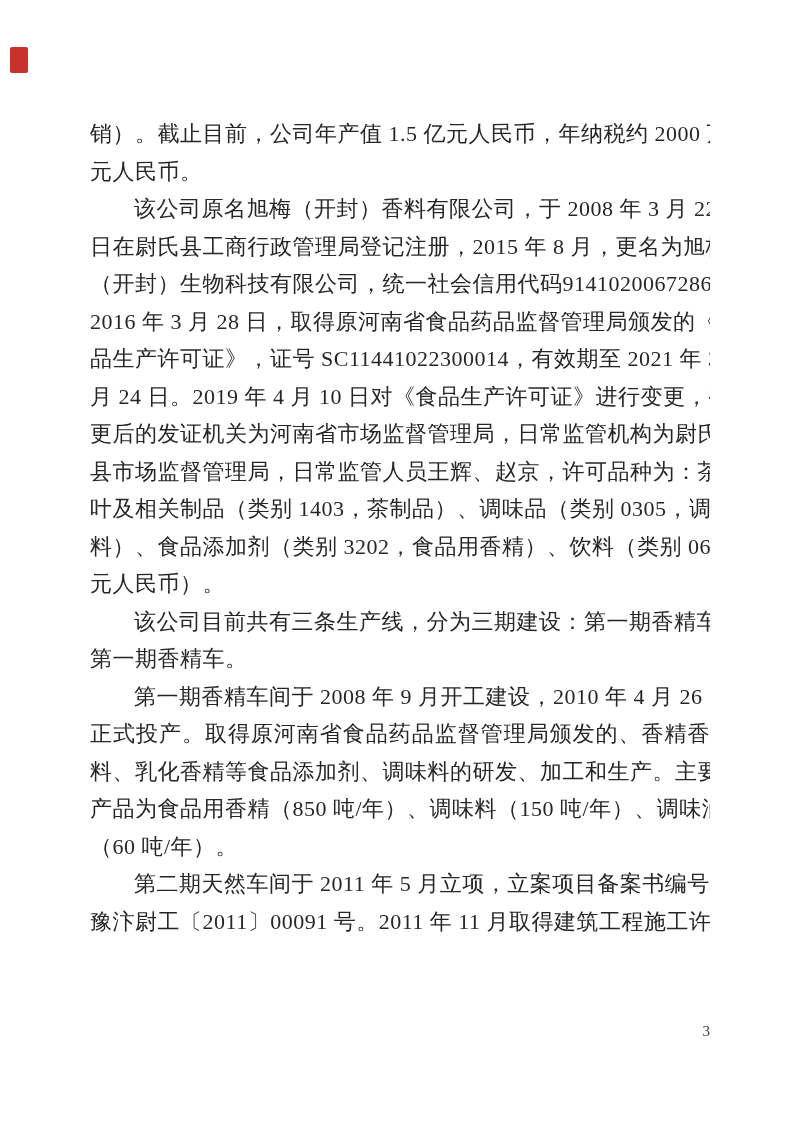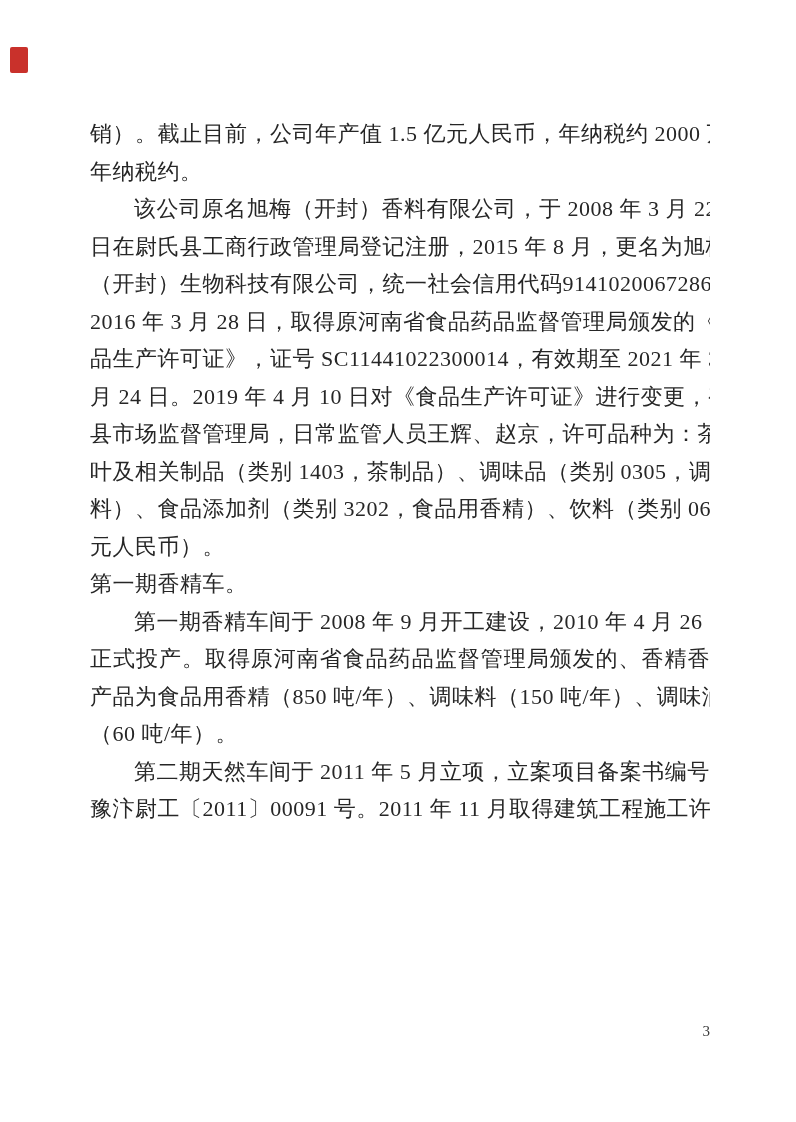--- a/index.html
+++ b/index.html
@@ -66,34 +66,37 @@
 </style>
 </head>
 <body>
 
 <div class="page">
 
   <div class="red-mark"></div>
 
   <main class="body-text">
     <p class="line">销）。截止目前，公司年产值 1.5 亿元人民币，年纳税约 2000 万</p>
-    <p class="line end">年纳税约。</p>
+    <p class="line end">元人民币。</p>
     <p class="line indent">该公司原名旭梅（开封）香料有限公司，于 2008 年 3 月 22</p>
     <p class="line">日在尉氏县工商行政管理局登记注册，2015 年 8 月，更名为旭梅</p>
     <p class="line">（开封）生物科技有限公司，统一社会信用代码91410200672866640G。</p>
     <p class="line">2016 年 3 月 28 日，取得原河南省食品药品监督管理局颁发的《食</p>
     <p class="line">品生产许可证》，证号 SC11441022300014，有效期至 2021 年 3</p>
     <p class="line">月 24 日。2019 年 4 月 10 日对《食品生产许可证》进行变更，变</p>
+    <p class="line">更后的发证机关为河南省市场监督管理局，日常监管机构为尉氏</p>
     <p class="line">县市场监督管理局，日常监管人员王辉、赵京，许可品种为：茶</p>
     <p class="line">叶及相关制品（类别 1403，茶制品）、调味品（类别 0305，调味</p>
     <p class="line">料）、食品添加剂（类别 3202，食品用香精）、饮料（类别 0607，</p>
     <p class="line end">元人民币）。</p>
+    <p class="line indent">该公司目前共有三条生产线，分为三期建设：第一期香精车</p>
     <p class="line end">第一期香精车。</p>
     <p class="line indent">第一期香精车间于 2008 年 9 月开工建设，2010 年 4 月 26 日</p>
     <p class="line">正式投产。取得原河南省食品药品监督管理局颁发的、香精香</p>
+    <p class="line">料、乳化香精等食品添加剂、调味料的研发、加工和生产。主要</p>
     <p class="line">产品为食品用香精（850 吨/年）、调味料（150 吨/年）、调味油</p>
     <p class="line end">（60 吨/年）。</p>
     <p class="line indent">第二期天然车间于 2011 年 5 月立项，立案项目备案书编号：</p>
     <p class="line">豫汴尉工〔2011〕00091 号。2011 年 11 月取得建筑工程施工许可</p>
   </main>
 
   <footer class="page-footer">
     <span class="page-number">3</span>
   </footer>
 

